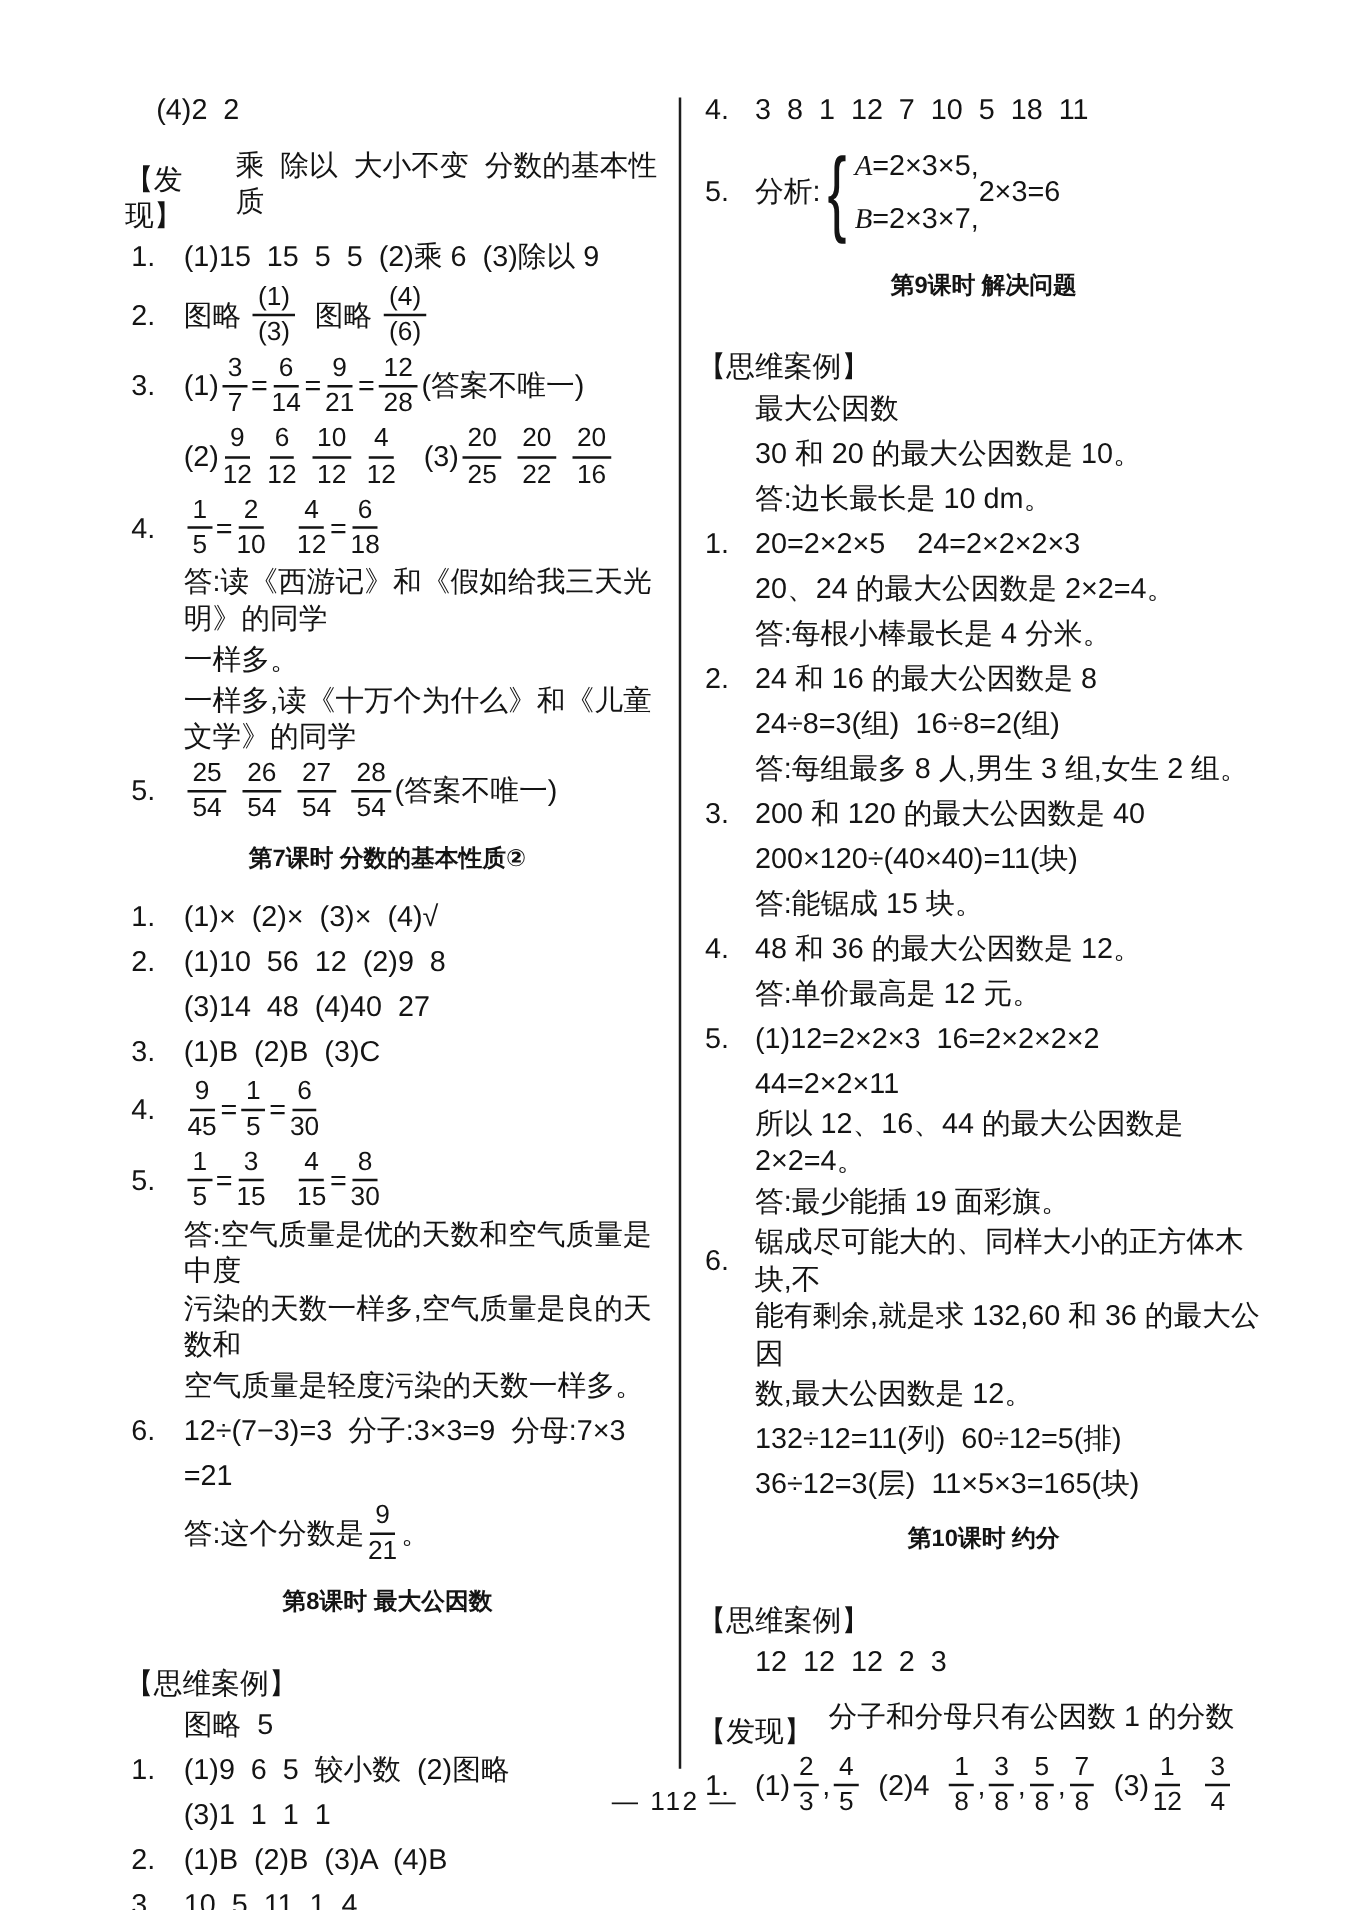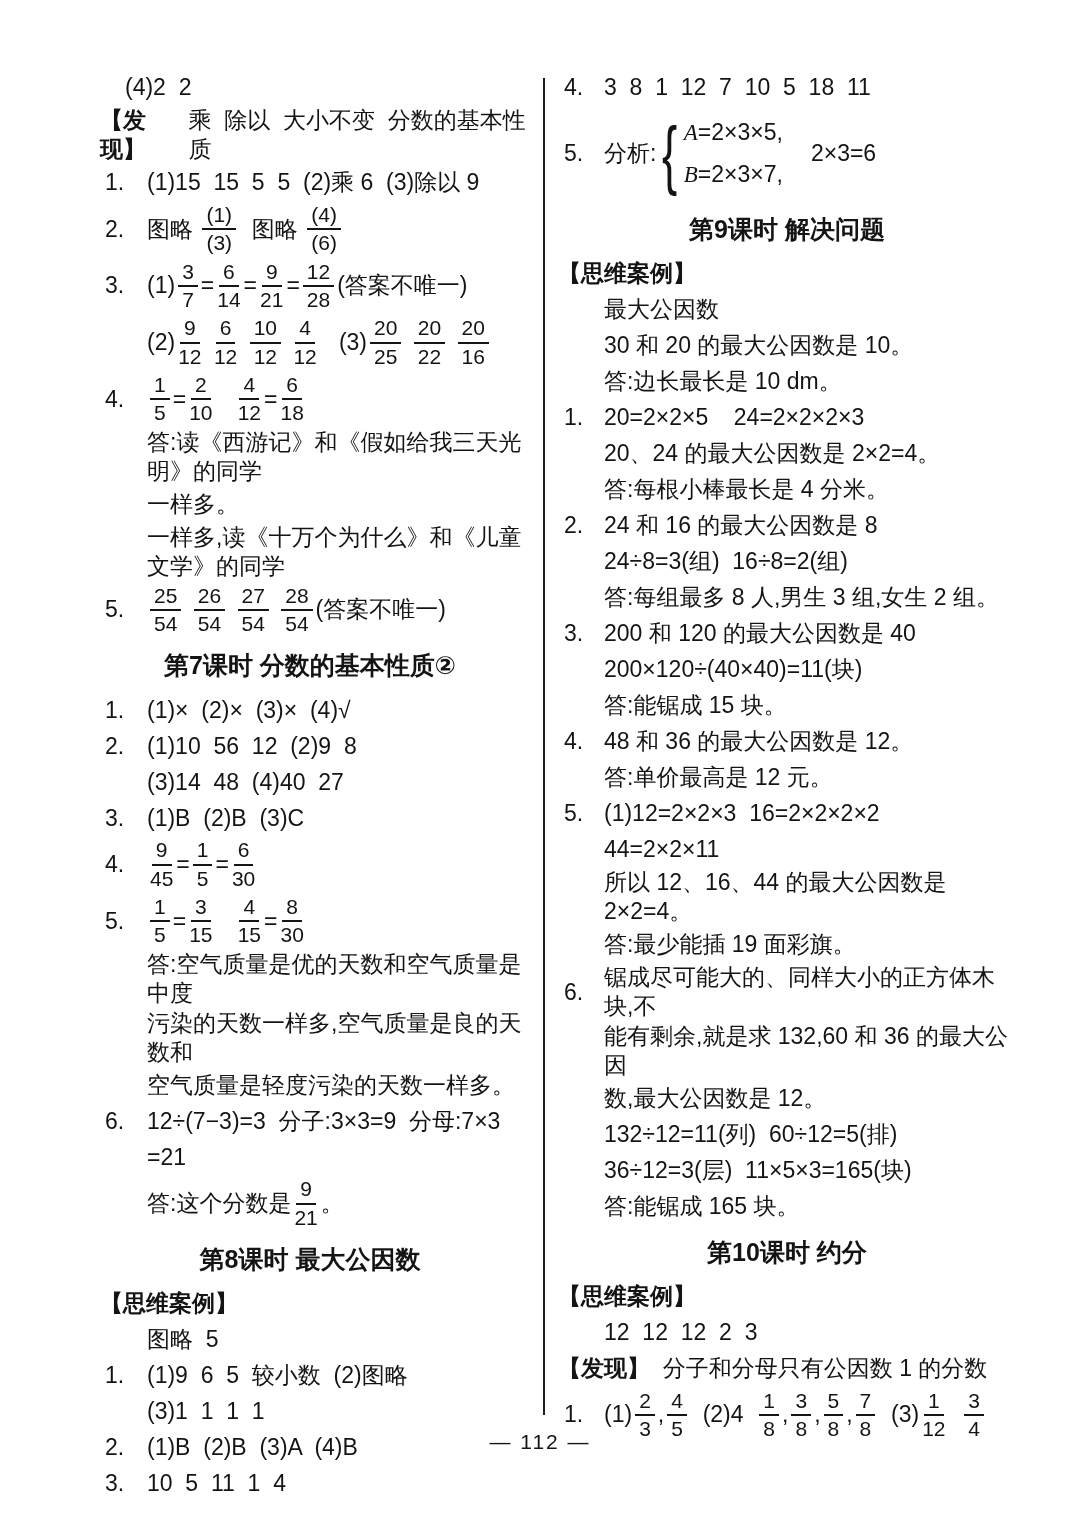--- a/index.html
+++ b/index.html
@@ -16,40 +16,40 @@
   #col-left{left:85px;width:450px;--lx:15px;--nx:20px;--cx:62px;--nw:42px;}
   #col-right{left:556px;width:462px;--lx:2px;--nx:8px;--cx:48px;--nw:40px;}
 
   .line{display:flex;align-items:center;min-height:36px;padding-left:var(--cx);box-sizing:border-box;}
   .line.first{padding-left:var(--nx);}
   .line.lab{padding-left:var(--lx);}
   .line.ind-m{padding-left:40px;}
   .line.ind-c{padding-left:var(--cx);}
   .num{flex:0 0 var(--nw);}
   .tx{white-space:pre-wrap;}
-  .bold{font-weight:700;}
+  .bold{font-weight:400;margin-top:23px;}
 
   .heading{
-    font-weight:700;font-size:25px;
+    font-weight:700;font-size:19px;
     min-height:42px;margin:6px 0 6px;
     display:flex;align-items:center;justify-content:center;
     text-align:center;
   }
 
   .fr{display:inline-flex;flex-direction:column;align-items:center;
       margin:2px 3px;font-size:21px;line-height:1.16;}
   .fn{border-bottom:2.5px solid #141414;padding:0 4px 1px;}
   .fd{padding-top:1px;}
 
   .cases-line{min-height:96px;}
   .brace{font-size:76px;line-height:.85;font-weight:300;transform:scaleX(.6);margin:0 1px;}
   .ccol{display:flex;flex-direction:column;justify-content:center;}
   .crow{min-height:42px;display:flex;align-items:center;}
   .cvar{font-style:italic;font-family:"Liberation Serif","DejaVu Serif",serif;}
-  .cpost{margin-left:28px;}
+  .cpost{margin-left:0;}
 
   #divider{position:absolute;left:543px;top:78px;width:2px;height:1337px;background:#1d1d1d;}
   #page-number{position:absolute;left:0;top:1430px;width:1080px;text-align:center;
     font-size:21px;letter-spacing:2px;}
 </style>
 </head>
 <body>
 
 <div id="page">
   <div id="divider"></div>
@@ -388,23 +388,20 @@
       </div>
       <div class="line cont">
         <span class="tx">数,最大公因数是 12。</span>
       </div>
       <div class="line cont">
         <span class="tx">132÷12=11(列)  60÷12=5(排)</span>
       </div>
       <div class="line cont">
         <span class="tx">36÷12=3(层)  11×5×3=165(块)</span>
       </div>
-      <div class="line cont">
-        <span class="tx">答:能锯成 165 块。</span>
-      </div>
       <div class="heading">第10课时  约分</div>
       <div class="line lab">
         <span class="bold">【思维案例】</span>
       </div>
       <div class="line ind-c">
         <span class="tx">12  12  12  2  3</span>
       </div>
       <div class="line lab">
         <span class="bold">【发现】</span>
         <span class="tx">  分子和分母只有公因数 1 的分数</span>

